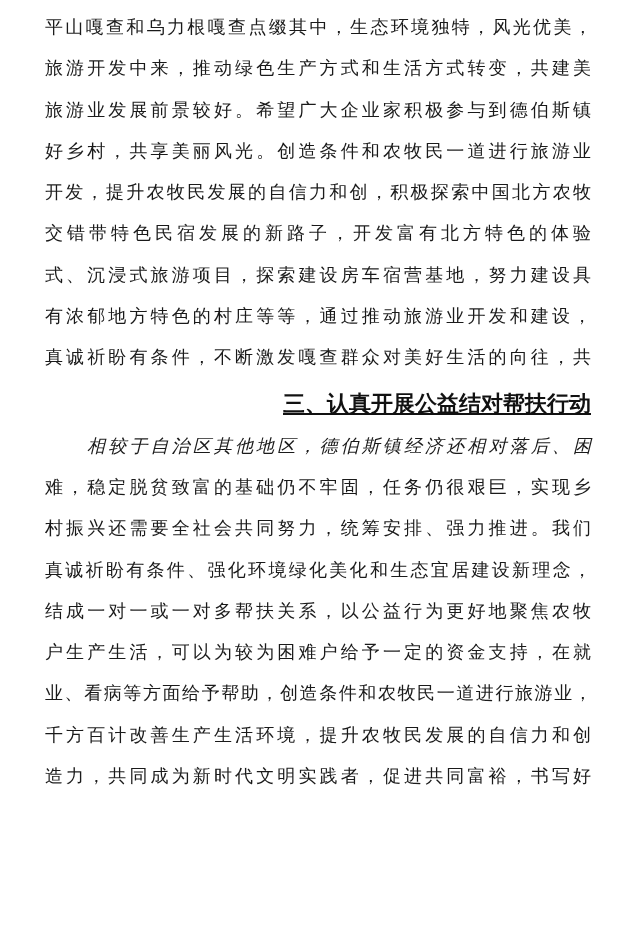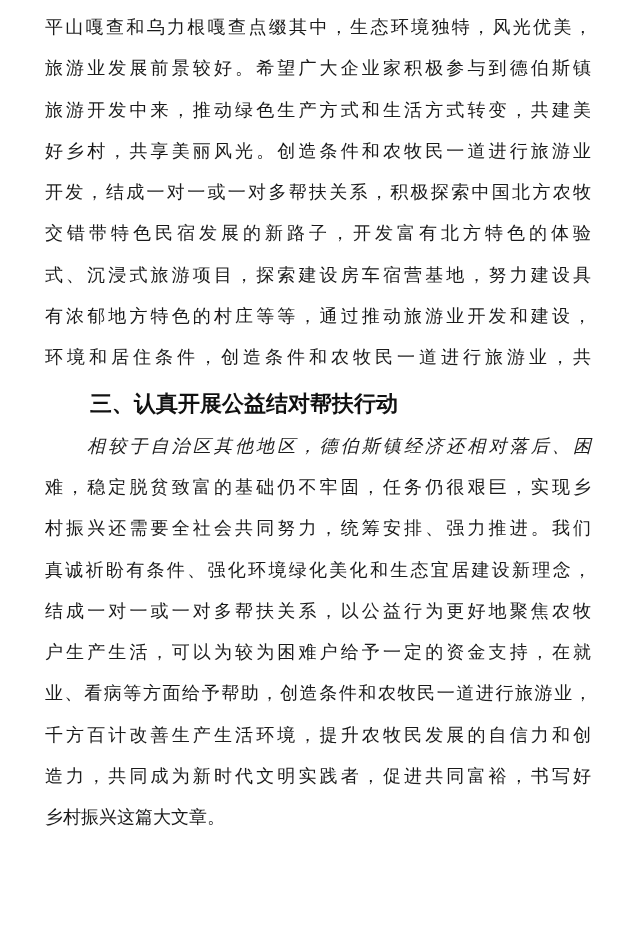--- a/index.html
+++ b/index.html
@@ -40,46 +40,46 @@
     letter-spacing: -0.8px;
   }
   .heading-line {
     height: 45px;
     line-height: 45px;
     margin-top: 2px;
     padding-left: 45px;
     font-size: 22px;
     font-weight: bold;
     color: #111111;
-    text-align: left;
+    text-align: right;
+    text-decoration: underline;
   }
 </style>
 </head>
 <body>
 
 <div class="page">
   <div class="text-block">
 
     <div class="line squeeze">平山嘎查和乌力根嘎查点缀其中，生态环境独特，风光优美，</div>
+    <div class="line">旅游开发中来，推动绿色生产方式和生活方式转变，共建美</div>
     <div class="line">旅游业发展前景较好。希望广大企业家积极参与到德伯斯镇</div>
-    <div class="line">旅游开发中来，推动绿色生产方式和生活方式转变，共建美</div>
     <div class="line">好乡村，共享美丽风光。创造条件和农牧民一道进行旅游业</div>
-    <div class="line">开发，结成一对一或一对多帮扶关系，积极探索中国北方农牧</div>
+    <div class="line">开发，提升农牧民发展的自信力和创，积极探索中国北方农牧</div>
     <div class="line">交错带特色民宿发展的新路子，开发富有北方特色的体验</div>
     <div class="line">式、沉浸式旅游项目，探索建设房车宿营基地，努力建设具</div>
     <div class="line">有浓郁地方特色的村庄等等，通过推动旅游业开发和建设，</div>
-    <div class="line">环境和居住条件，创造条件和农牧民一道进行旅游业，共</div>
+    <div class="line">真诚祈盼有条件，不断激发嘎查群众对美好生活的向往，共</div>
 
     <div class="heading-line">三、认真开展公益结对帮扶行动</div>
 
     <div class="line indent2">相较于自治区其他地区，德伯斯镇经济还相对落后、困</div>
     <div class="line">难，稳定脱贫致富的基础仍不牢固，任务仍很艰巨，实现乡</div>
     <div class="line">村振兴还需要全社会共同努力，统筹安排、强力推进。我们</div>
     <div class="line">真诚祈盼有条件、强化环境绿化美化和生态宜居建设新理念，</div>
     <div class="line">结成一对一或一对多帮扶关系，以公益行为更好地聚焦农牧</div>
     <div class="line">户生产生活，可以为较为困难户给予一定的资金支持，在就</div>
     <div class="line squeeze">业、看病等方面给予帮助，创造条件和农牧民一道进行旅游业，</div>
     <div class="line">千方百计改善生产生活环境，提升农牧民发展的自信力和创</div>
     <div class="line">造力，共同成为新时代文明实践者，促进共同富裕，书写好</div>
-    <div class="line last">乡村振兴这篇大文章。</div>
 
   </div>
 </div>
 
 </body></html>

